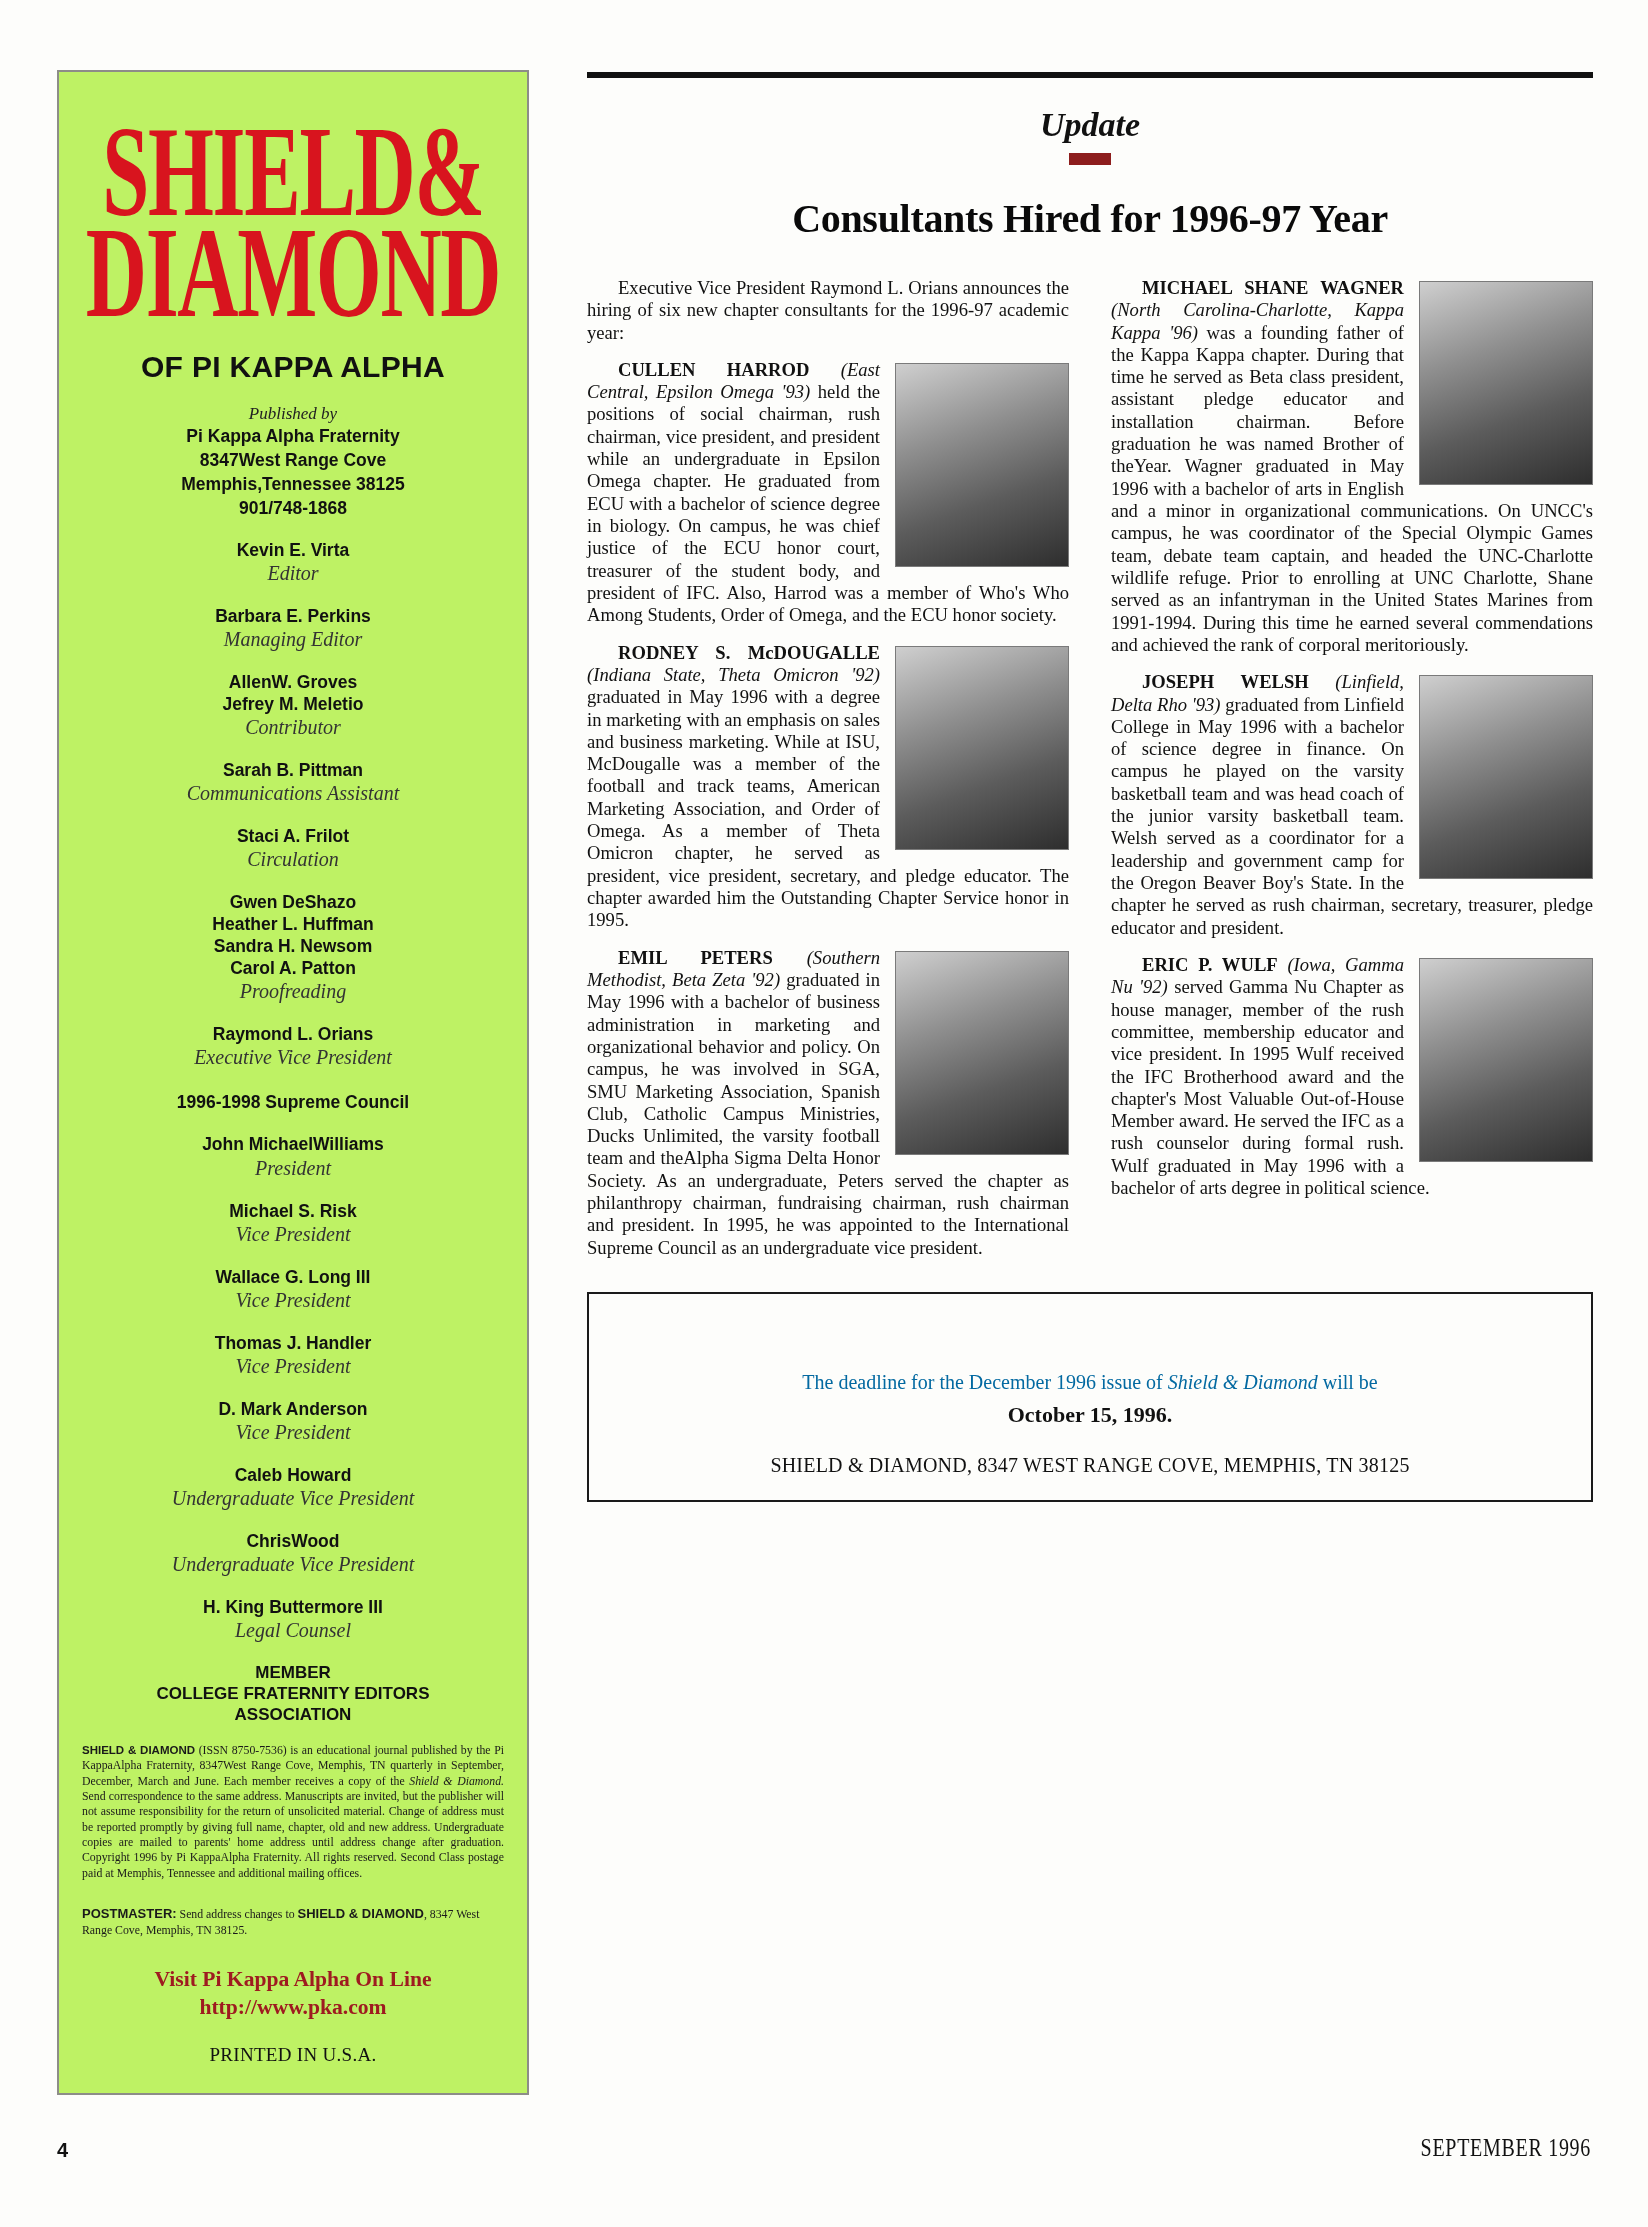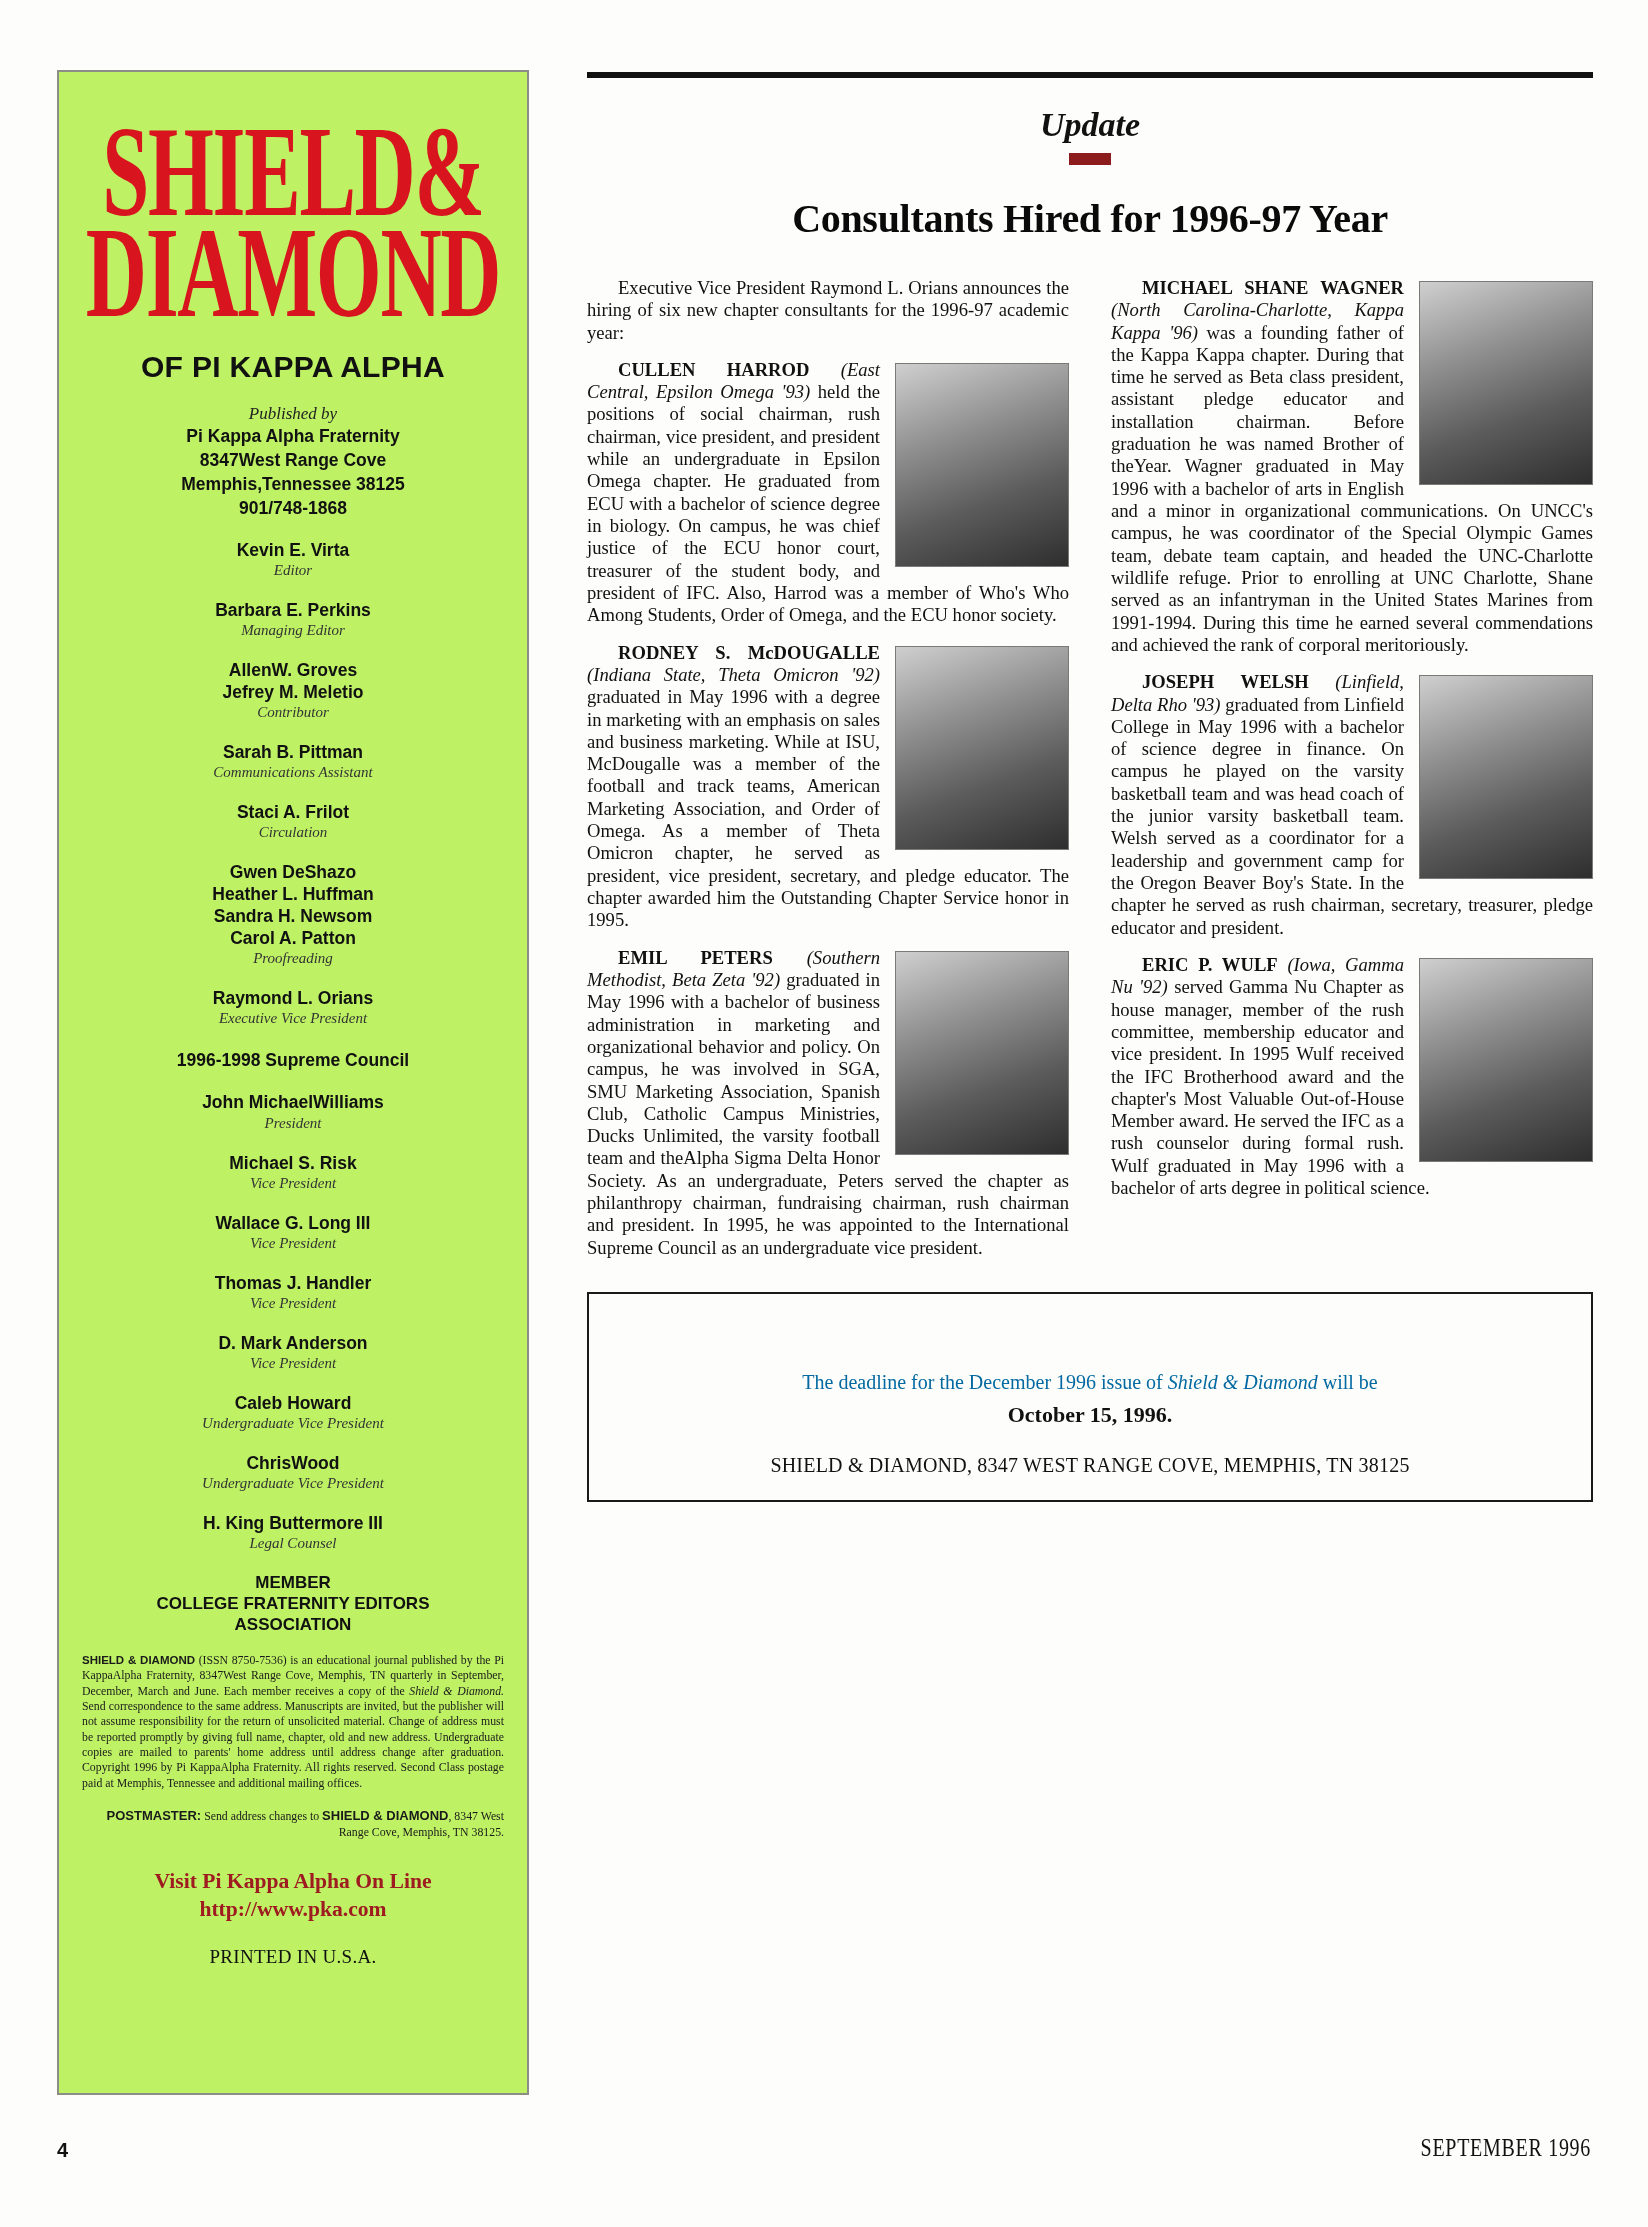--- a/index.html
+++ b/index.html
@@ -64,21 +64,21 @@
   .staff-block { margin-top:20px; }
   .staff-name {
     font-family:"Liberation Sans", sans-serif;
     font-weight:bold;
     font-size:17.5px;
     line-height:1.26;
     color:#111;
   }
   .staff-role {
     font-style:italic;
-    font-size:15px;
+    font-size:20px;
     color:#333;
     line-height:1.2;
     margin-bottom:1.3px;
   }
   .council-head {
     font-family:"Liberation Sans", sans-serif;
     font-weight:bold;
     font-size:17.5px;
     color:#111;
     margin-top:23px;
@@ -94,22 +94,22 @@
   .colophon {
     margin-top:17.5px;
     text-align:justify;
     font-size:11.8px;
     line-height:1.3;
     color:#1a1a1a;
   }
   .colophon b { font-family:"Liberation Sans", sans-serif; font-size:11.5px; }
   .colophon i { font-style:italic; }
   .postmaster {
-    margin-top:16px;
-    text-align:right;
+    margin-top:24px;
+    text-align:left;
     font-size:11.8px;
     line-height:1.32;
     color:#1a1a1a;
   }
   .postmaster b { font-family:"Liberation Sans", sans-serif; font-weight:bold; font-size:13px; }
   .online {
     margin-top:27px;
     color:#9e1b20;
     font-weight:bold;
     font-size:21.6px;

